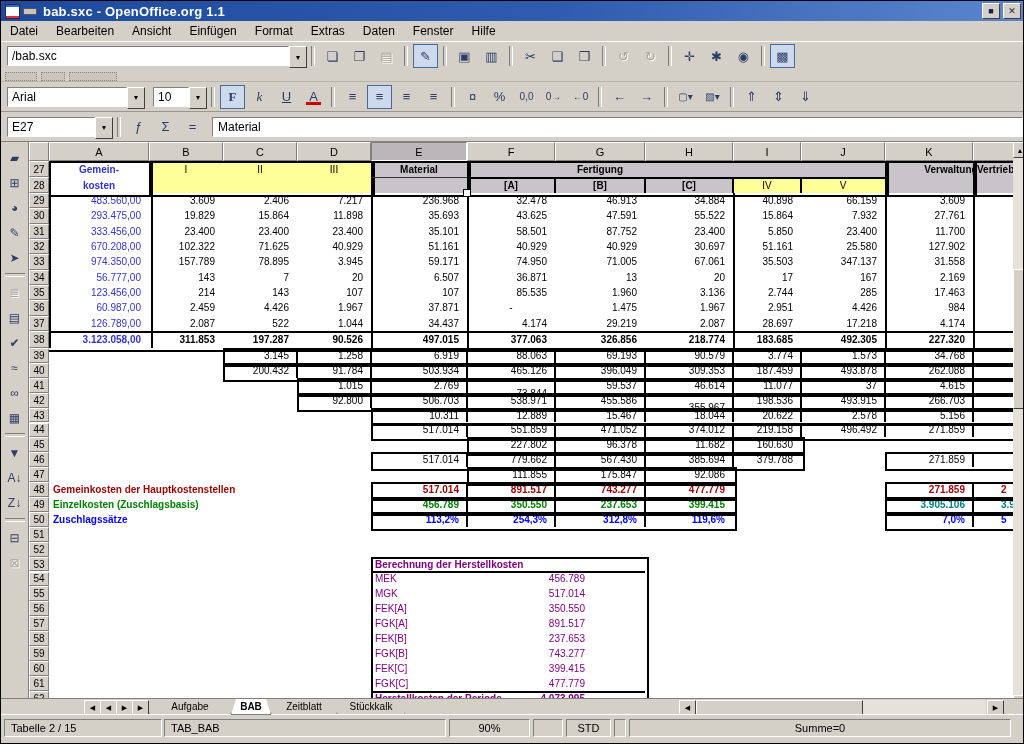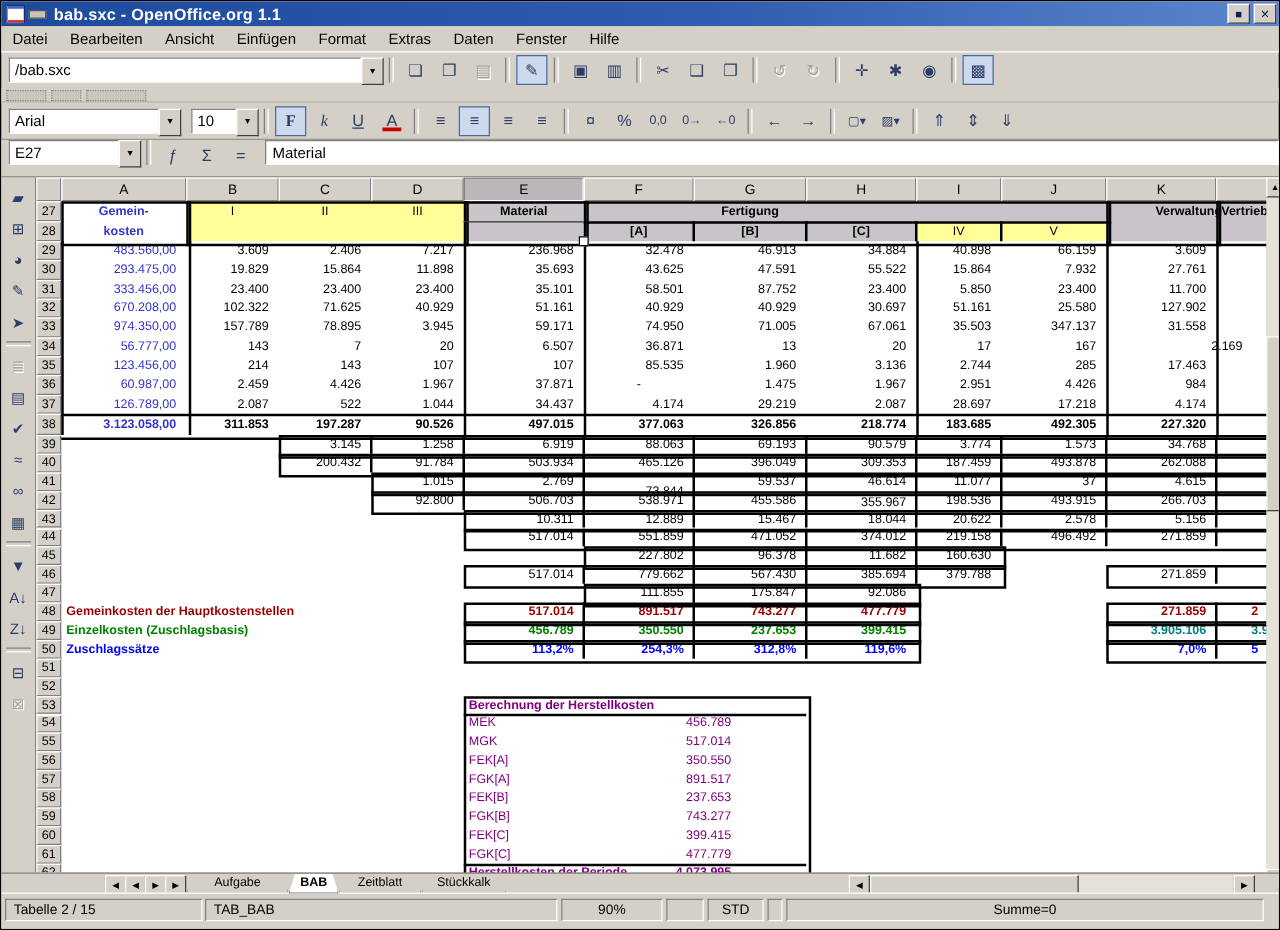--- a/index.html
+++ b/index.html
@@ -23,21 +23,21 @@
   #menubar{left:0;top:20px;width:1024px;height:21px;background:#d4d0c8;display:flex;align-items:center;
     border-bottom:1px solid #fff;font-size:12px;color:#000;}
   .menuitem{padding:2px 9px;cursor:default;}
 
   
   #funcbar{left:0;top:41px;width:1024px;height:28px;display:flex;align-items:center;padding-left:6px;}
   #artifact{left:0;top:69px;width:1024px;height:12px;background:#d4d0c8;border-bottom:1px solid #b8b4ac;}
   #artifact .frag{position:absolute;top:2px;height:7px;border:1px dotted #8a867e;background:#cac6be;}
   #fmtbar{left:0;top:81px;width:1024px;height:30px;display:flex;align-items:center;padding-left:6px;
     border-bottom:1px solid #9a968e;}
-  #fmlbar{left:0;top:111px;width:1024px;height:30px;display:flex;align-items:flex-start;padding-left:6px;
+  #fmlbar{left:0;top:111px;width:1024px;height:30px;display:flex;align-items:center;padding-left:6px;
     border-bottom:1px solid #808080;background:#d4d0c8;}
 
   .combo{display:flex;height:20px;}
   .combo input{border:1px solid;border-color:#808080 #fff #fff #808080;background:#fff;
     font:12px "Liberation Sans",sans-serif;padding:0 4px;outline:none;}
   .drop{width:16px;height:20px;background:#d4d0c8;border:1px solid;border-color:#fff #404040 #404040 #fff;
     display:flex;align-items:center;justify-content:center;font-size:7px;color:#000;}
   .icnbtn{min-width:23px;height:22px;display:flex;align-items:center;justify-content:center;
     font-size:13px;color:#2c3e68;border:1px solid transparent;margin:0 1px;white-space:nowrap;}
   .icnbtn.small{font-size:10px;}
@@ -365,21 +365,21 @@
       <div class="cell blu" style="left: 20px; top: 127.65px; width: 100px; height: 15.33px;">56.777,00</div>
       <div class="cell" style="left: 120px; top: 127.65px; width: 74px; height: 15.33px;">143</div>
       <div class="cell" style="left: 194px; top: 127.65px; width: 74px; height: 15.33px;">7</div>
       <div class="cell" style="left: 268px; top: 127.65px; width: 74px; height: 15.33px;">20</div>
       <div class="cell" style="left: 342px; top: 127.65px; width: 96px; height: 15.33px;">6.507</div>
       <div class="cell" style="left: 438px; top: 127.65px; width: 88px; height: 15.33px;">36.871</div>
       <div class="cell" style="left: 526px; top: 127.65px; width: 90px; height: 15.33px;">13</div>
       <div class="cell" style="left: 616px; top: 127.65px; width: 88px; height: 15.33px;">20</div>
       <div class="cell" style="left: 704px; top: 127.65px; width: 68px; height: 15.33px;">17</div>
       <div class="cell" style="left: 772px; top: 127.65px; width: 84px; height: 15.33px;">167</div>
-      <div class="cell" style="left: 856px; top: 127.65px; width: 88px; height: 15.33px; margin-left: 29px;">2.169</div>
+      <div class="cell" style="left: 856px; top: 127.65px; width: 88px; height: 15.33px;">2.169</div>
       <div class="cell blu" style="left: 20px; top: 142.98px; width: 100px; height: 15.33px;">123.456,00</div>
       <div class="cell" style="left: 120px; top: 142.98px; width: 74px; height: 15.33px;">214</div>
       <div class="cell" style="left: 194px; top: 142.98px; width: 74px; height: 15.33px;">143</div>
       <div class="cell" style="left: 268px; top: 142.98px; width: 74px; height: 15.33px;">107</div>
       <div class="cell" style="left: 342px; top: 142.98px; width: 96px; height: 15.33px;">107</div>
       <div class="cell" style="left: 438px; top: 142.98px; width: 88px; height: 15.33px;">85.535</div>
       <div class="cell" style="left: 526px; top: 142.98px; width: 90px; height: 15.33px;">1.960</div>
       <div class="cell" style="left: 616px; top: 142.98px; width: 88px; height: 15.33px;">3.136</div>
       <div class="cell" style="left: 704px; top: 142.98px; width: 68px; height: 15.33px;">2.744</div>
       <div class="cell" style="left: 772px; top: 142.98px; width: 84px; height: 15.33px;">285</div>
@@ -440,21 +440,21 @@
       <div class="cell" style="left: 438px; top: 235.8px; width: 88px; height: 32px;">73.844</div>
       <div class="cell" style="left: 526px; top: 235.8px; width: 90px; height: 14.9px;">59.537</div>
       <div class="cell" style="left: 616px; top: 235.8px; width: 88px; height: 14.9px;">46.614</div>
       <div class="cell" style="left: 704px; top: 235.8px; width: 68px; height: 14.9px;">11.077</div>
       <div class="cell" style="left: 772px; top: 235.8px; width: 84px; height: 14.9px;">37</div>
       <div class="cell" style="left: 856px; top: 235.8px; width: 88px; height: 14.9px;">4.615</div>
       <div class="cell" style="left: 268px; top: 250.7px; width: 74px; height: 14.9px;">92.800</div>
       <div class="cell" style="left: 342px; top: 250.7px; width: 96px; height: 14.9px;">506.703</div>
       <div class="cell" style="left: 438px; top: 250.7px; width: 88px; height: 14.9px;">538.971</div>
       <div class="cell" style="left: 526px; top: 250.7px; width: 90px; height: 14.9px;">455.586</div>
-      <div class="cell" style="left: 616px; top: 250.7px; width: 88px; height: 19px;">355.967</div>
+      <div class="cell" style="left: 616px; top: 250.7px; width: 88px; height: 29px;">355.967</div>
       <div class="cell" style="left: 704px; top: 250.7px; width: 68px; height: 14.9px;">198.536</div>
       <div class="cell" style="left: 772px; top: 250.7px; width: 84px; height: 14.9px; text-align: center;">493.915</div>
       <div class="cell" style="left: 856px; top: 250.7px; width: 88px; height: 14.9px;">266.703</div>
       <div class="cell" style="left: 342px; top: 265.6px; width: 96px; height: 14.9px;">10.311</div>
       <div class="cell" style="left: 438px; top: 265.6px; width: 88px; height: 14.9px;">12.889</div>
       <div class="cell" style="left: 526px; top: 265.6px; width: 90px; height: 14.9px;">15.467</div>
       <div class="cell" style="left: 616px; top: 265.6px; width: 88px; height: 14.9px;">18.044</div>
       <div class="cell" style="left: 704px; top: 265.6px; width: 68px; height: 14.9px;">20.622</div>
       <div class="cell" style="left: 772px; top: 265.6px; width: 84px; height: 14.9px;">2.578</div>
       <div class="cell" style="left: 856px; top: 265.6px; width: 88px; height: 14.9px;">5.156</div>

